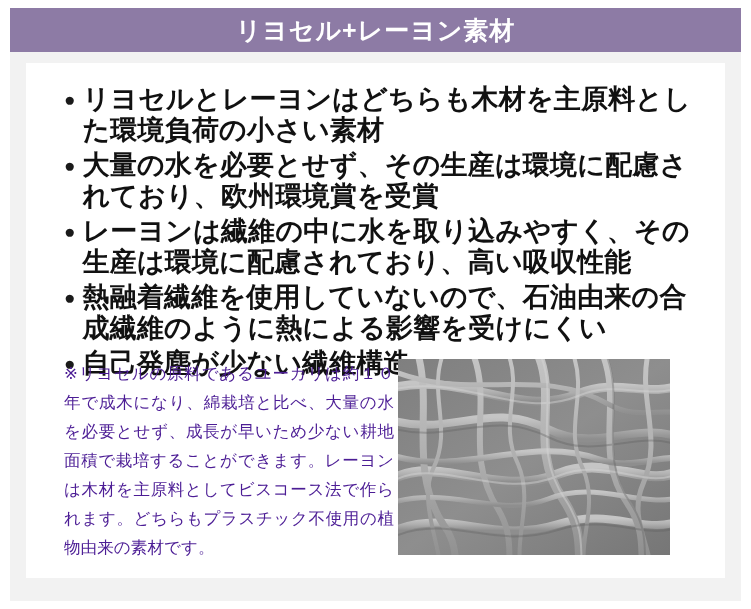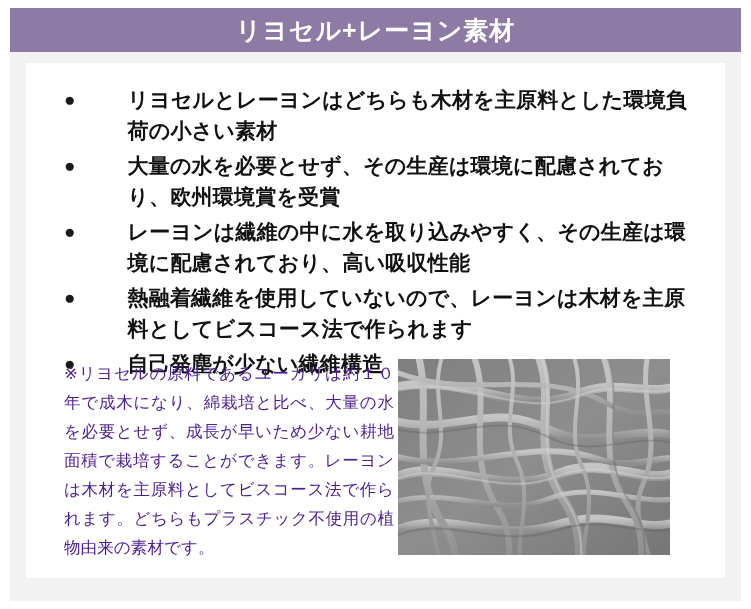--- a/index.html
+++ b/index.html
@@ -70,26 +70,25 @@
   }
   .bullet-dot {
     flex: 0 0 auto;
     font-size: 19px;
     line-height: 31px;
     color: #1a1a1a;
     margin-right: 7px;
   }
   .bullet-text {
     flex: 1 1 auto;
-    font-size: 21px;
+    font-size: 27px;
     font-weight: bold;
     color: #111111;
     line-height: 31px;
     letter-spacing: 0.2px;
-    margin-left: 45px;
   }
   .note-block {
     position: absolute;
     left: 38px;
     top: 296px;
     width: 330px;
   }
   .note-text {
     font-size: 16.5px;
     color: #4c1d95;
@@ -135,21 +134,21 @@
         <span class="bullet-text">大量の水を必要とせず、その生産は環境に配慮されており、欧州環境賞を受賞</span>
       </div>
 
       <div class="bullet-row">
         <span class="bullet-dot">●</span>
         <span class="bullet-text">レーヨンは繊維の中に水を取り込みやすく、その生産は環境に配慮されており、高い吸収性能</span>
       </div>
 
       <div class="bullet-row">
         <span class="bullet-dot">●</span>
-        <span class="bullet-text">熱融着繊維を使用していないので、レーヨンは木材を主原料としてビスコース法で作られます</span>
+        <span class="bullet-text">熱融着繊維を使用していないので、石油由来の合成繊維のように熱による影響を受けにくい</span>
       </div>
 
       <div class="bullet-row">
         <span class="bullet-dot">●</span>
         <span class="bullet-text">自己発塵が少ない繊維構造</span>
       </div>
 
     </div>
 
     <div class="note-block">

